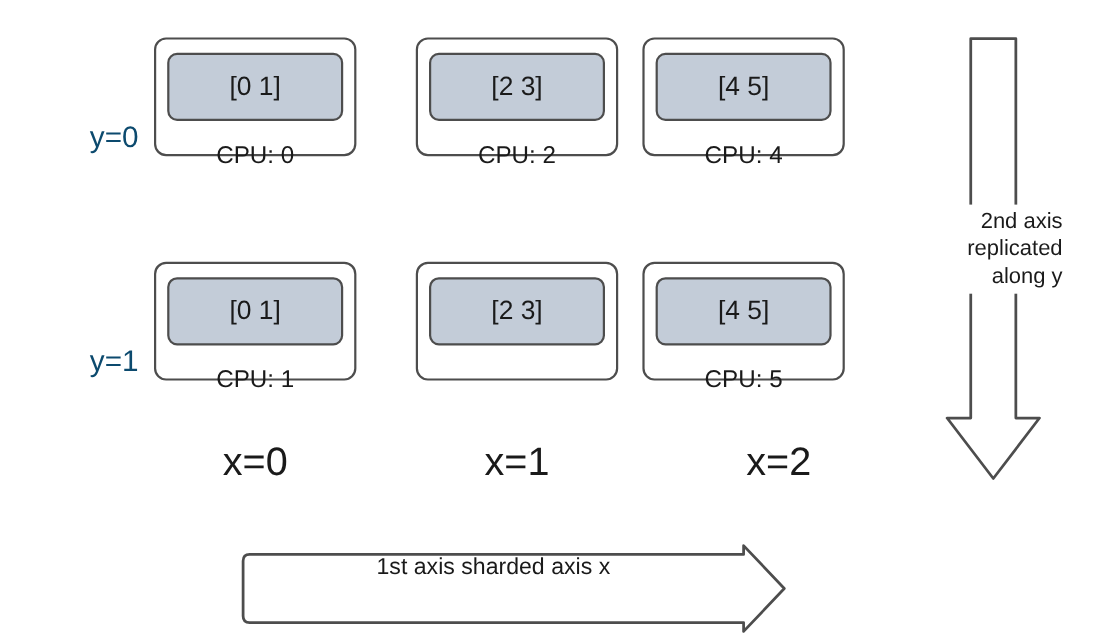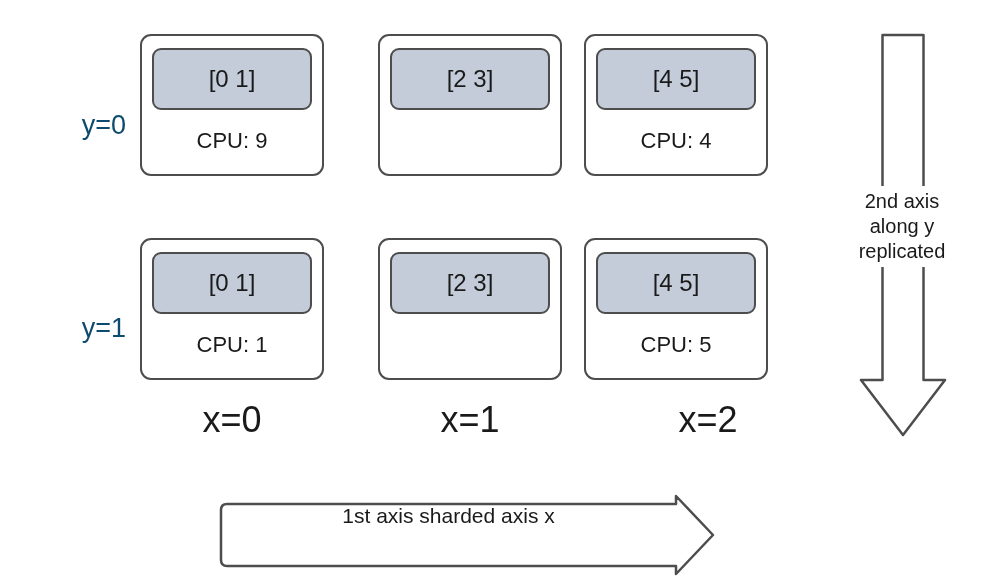--- a/index.html
+++ b/index.html
@@ -50,21 +50,21 @@
     white-space: nowrap;
   }
   .col-label.c0 { left: 140px; }
   .col-label.c1 { left: 378px; }
   .col-label.c2 { left: 616px; }
 
   
   .cell {
     position: absolute;
     width: 184px;
-    height: 142px;
+    height: 108px;
     box-sizing: border-box;
     background: #ffffff;
     border: 2.5px solid #4d4d4d;
     border-radius: 11px;
   }
   .cell.c0 { left: 140px; }
   .cell.c1 { left: 378px; padding-left: 12px; }
   .cell.c2 { left: 584px; }
   .cell.r0 { top: 34px; }
   .cell.r1 { top: 238px; }
@@ -116,21 +116,21 @@
 
   #vertical-arrow-svg { left: 855px; top: 30px; }
   #horizontal-arrow-svg { left: 215px; top: 492px; }
 
   
   .v-arrow-caption {
     position: absolute;
     left: 838px;
     top: 186px;
     width: 128px;
-    text-align: center;
+    text-align: right;
     font-size: 20px;
     line-height: 25px;
     color: #1a1a1a;
     background: #ffffff;
     padding: 3px 0;
   }
   .v-arrow-caption .ln { display: block; white-space: nowrap; }
 
   .h-arrow-caption {
     position: absolute;
@@ -149,27 +149,28 @@
 
 <div id="stage">
 
   <div class="row-label r0">y=0</div>
   <div class="row-label r1">y=1</div>
 
   <div class="cell r0 c0">
     <div class="shard">
       <span class="shard-text">[0 1]</span>
     </div>
-    <div class="cpu-text">CPU: 9</div>
+    <div class="cpu-text">CPU: 0</div>
   </div>
 
   <div class="cell r0 c1">
     <div class="shard">
       <span class="shard-text">[2 3]</span>
     </div>
+    <div class="cpu-text">CPU: 2</div>
   </div>
 
   <div class="cell r0 c2">
     <div class="shard">
       <span class="shard-text">[4 5]</span>
     </div>
     <div class="cpu-text">CPU: 4</div>
   </div>
 
   <div class="cell r1 c0">
@@ -202,22 +203,22 @@
              L 68.5 350
              L 90 350
              L 48 405
              L 6 350
              L 27.5 350
              Z"></path>
   </svg>
 
   <div class="v-arrow-caption">
     <span class="ln">2nd axis</span>
+    <span class="ln">replicated</span>
     <span class="ln">along y</span>
-    <span class="ln">replicated</span>
   </div>
 
   <svg class="arrow-svg" id="horizontal-arrow-svg" width="504" height="86" viewBox="0 0 504 86">
     <path class="arrow-shape" d="M 12 12
              L 461 12
              L 461 4
              L 498 43
              L 461 82
              L 461 74
              L 12 74

